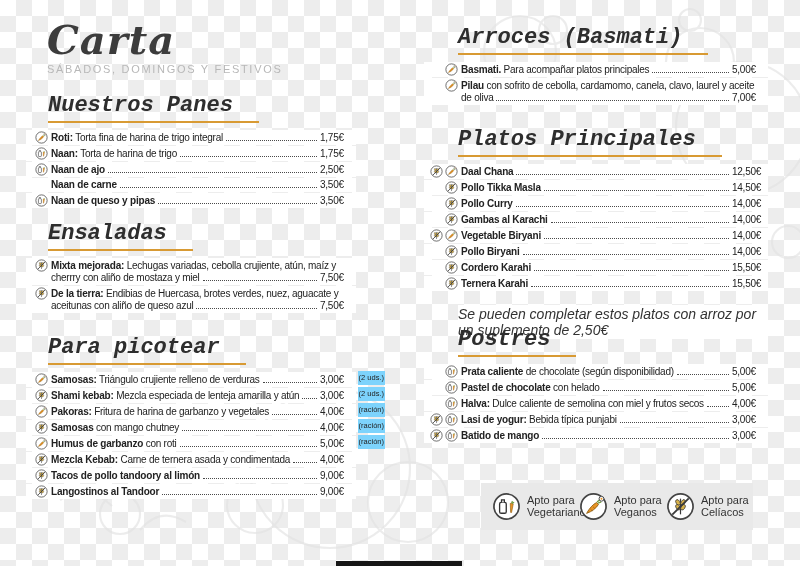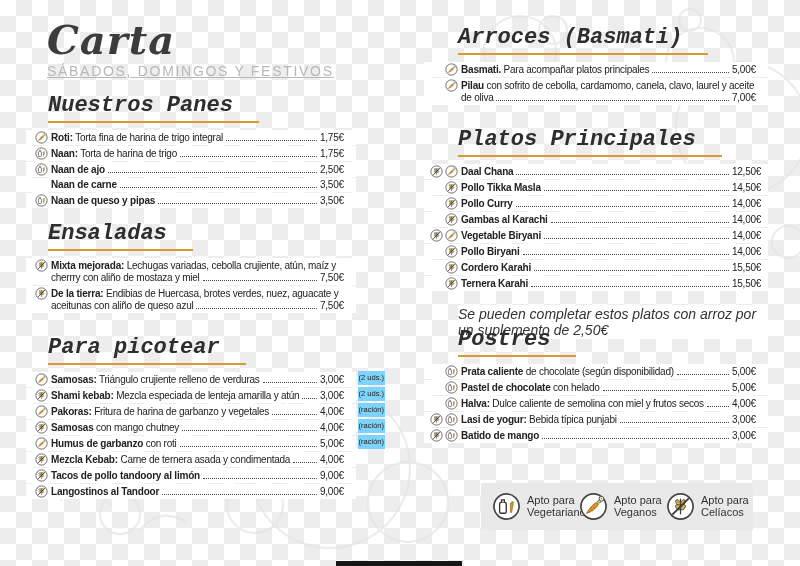--- a/index.html
+++ b/index.html
@@ -7,21 +7,21 @@
     position:relative;width:800px;height:566px;overflow:hidden;
     font-family:"Liberation Sans",sans-serif;color:#222;
     background:repeating-conic-gradient(#ededed 0% 25%, #ffffff 0% 50%);
     background-size:32px 32px;
   }
   .decor{position:absolute;left:0;top:0;z-index:0;}
   
   .brand{position:absolute;left:47px;top:18px;z-index:2;}
   .brand-title{font-family:"DejaVu Serif",serif;font-style:italic;font-weight:700;
     font-size:40px;line-height:44px;color:#3c3c3c;letter-spacing:1px;}
-  .brand-sub{font-size:14px;color:#b8b8b8;letter-spacing:1.7px;margin-top:1px;text-decoration:underline;}
+  .brand-sub{font-size:11px;color:#b8b8b8;letter-spacing:1.7px;margin-top:1px;}
   
   .section{position:absolute;z-index:2;}
   .sec-panes{left:26px;top:94px;width:330px;}
   .sec-ensaladas{left:26px;top:222px;width:330px;}
   .sec-picotear{left:26px;top:336px;width:330px;}
   .sec-arroces{left:424px;top:26px;width:344px;}
   .sec-platos{left:424px;top:128px;width:344px;}
   .sec-postres{left:424px;top:328px;width:344px;}
   .sec-head{margin:0 0 7px 22px;display:inline-block;
     font-family:Liberation Mono, monospace;font-style:italic;font-weight:700;

